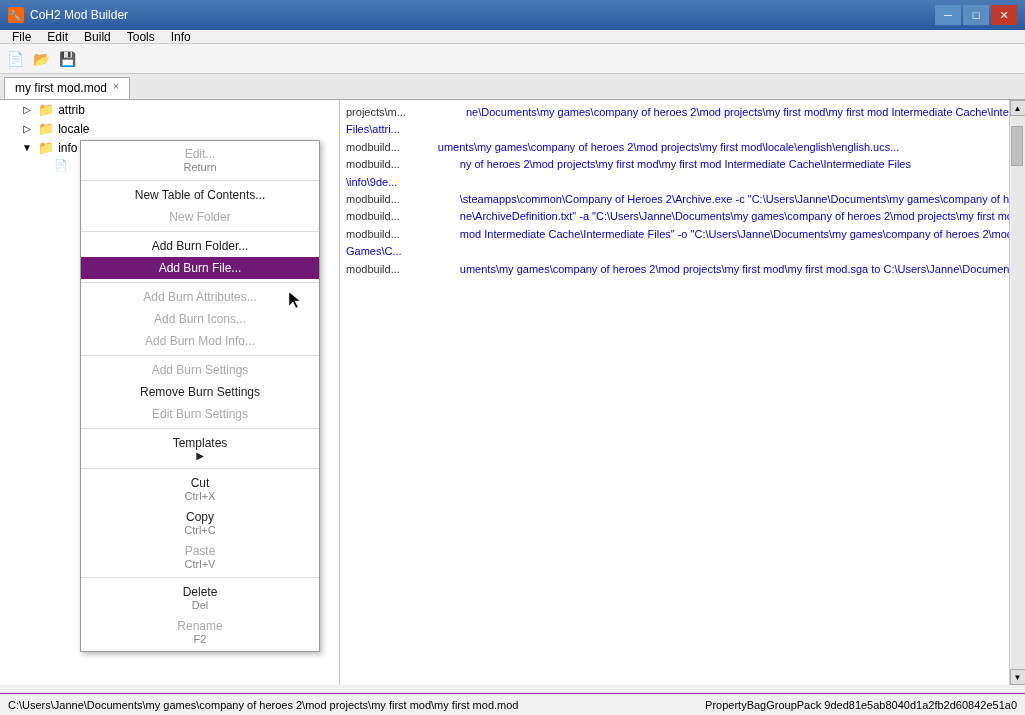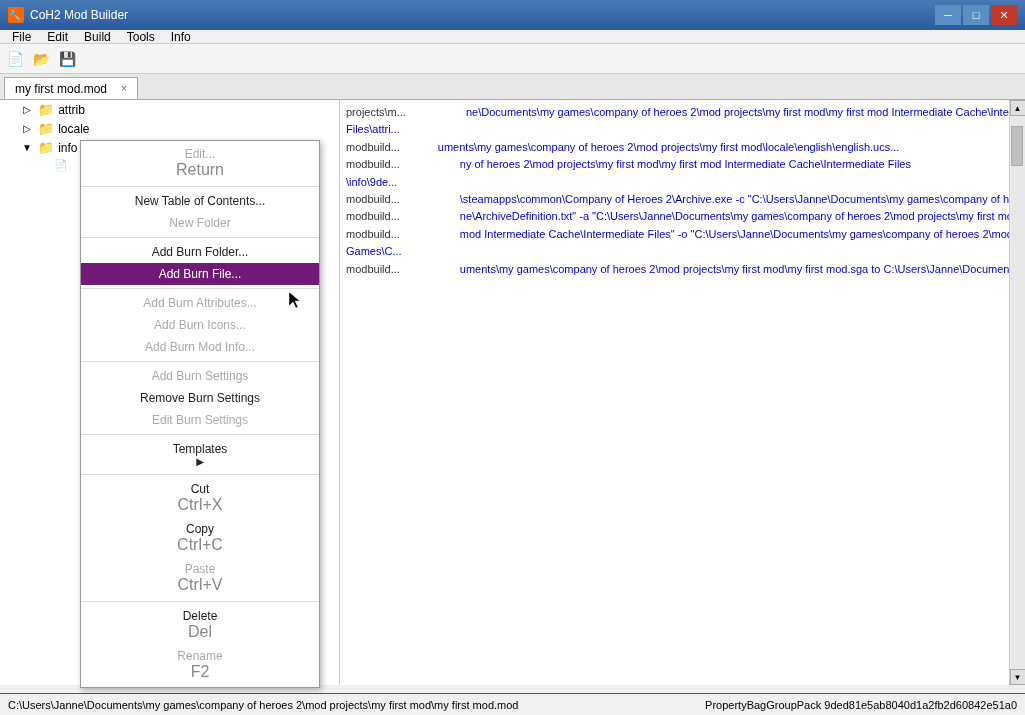--- a/index.html
+++ b/index.html
@@ -110,22 +110,21 @@
       padding: 0 4px;
     }
     .tab {
       background: #f5f5f5;
       border: 1px solid #aaa;
       border-bottom: none;
       padding: 3px 10px;
       font-size: 12px;
       cursor: pointer;
       display: flex;
-      align-items: center;
-      gap: 12px;
+      gap: 4px;
       height: 22px;
     }
     .tab.active { background: white; }
     .tab-close {
       font-size: 10px;
       color: #666;
       cursor: pointer;
       margin-left: 2px;
     }
 
@@ -215,21 +214,21 @@
       color: #222;
       flex-direction: column;
     }
     .ctx-item.disabled { color: #aaa; cursor: default; }
     .ctx-item.highlighted { background: #701a75; color: white; }
     .ctx-separator {
       height: 1px;
       background: #ddd;
       margin: 3px 0;
     }
-    .ctx-shortcut { color: #888; font-size: 16px; }
+    .ctx-shortcut { color: #888; font-size: 11px; }
     .ctx-arrow { font-size: 10px; }
     .ctx-item.has-sub { justify-content: space-between; }
 
     .vertical-scrollbar {
       width: 16px;
       background: #f0f0f0;
       border-left: 1px solid #ccc;
       display: flex;
       flex-direction: column;
       align-items: center;

